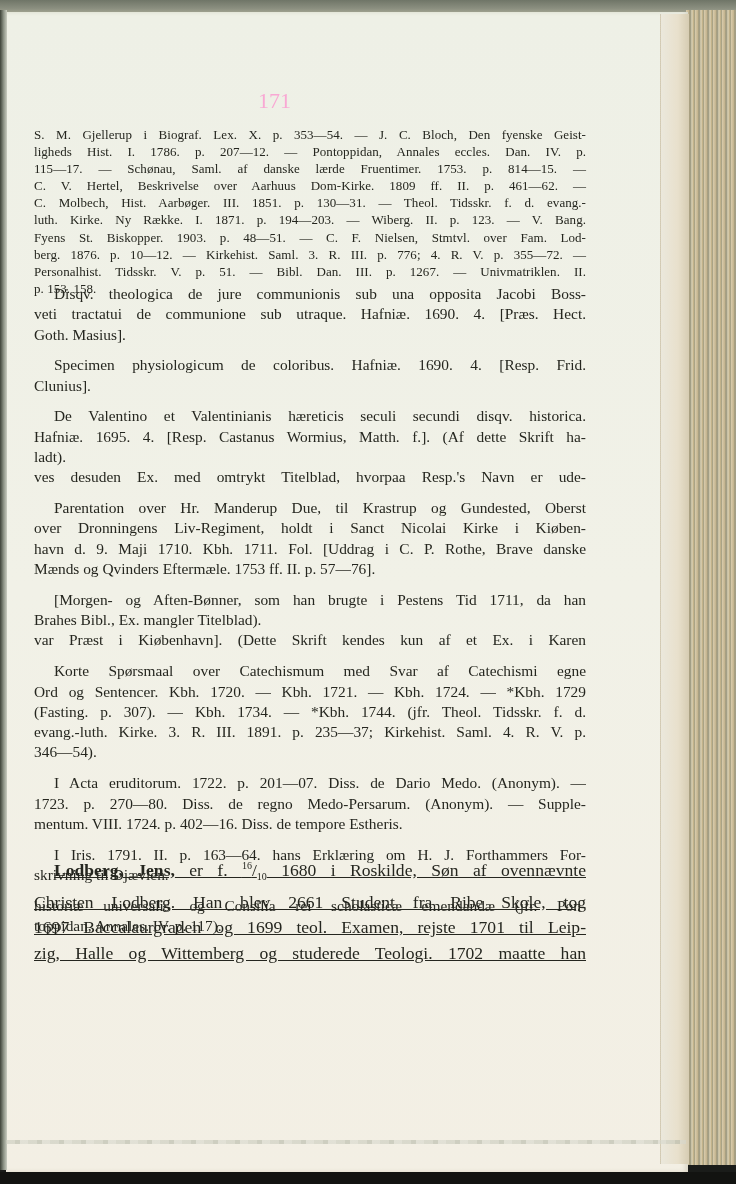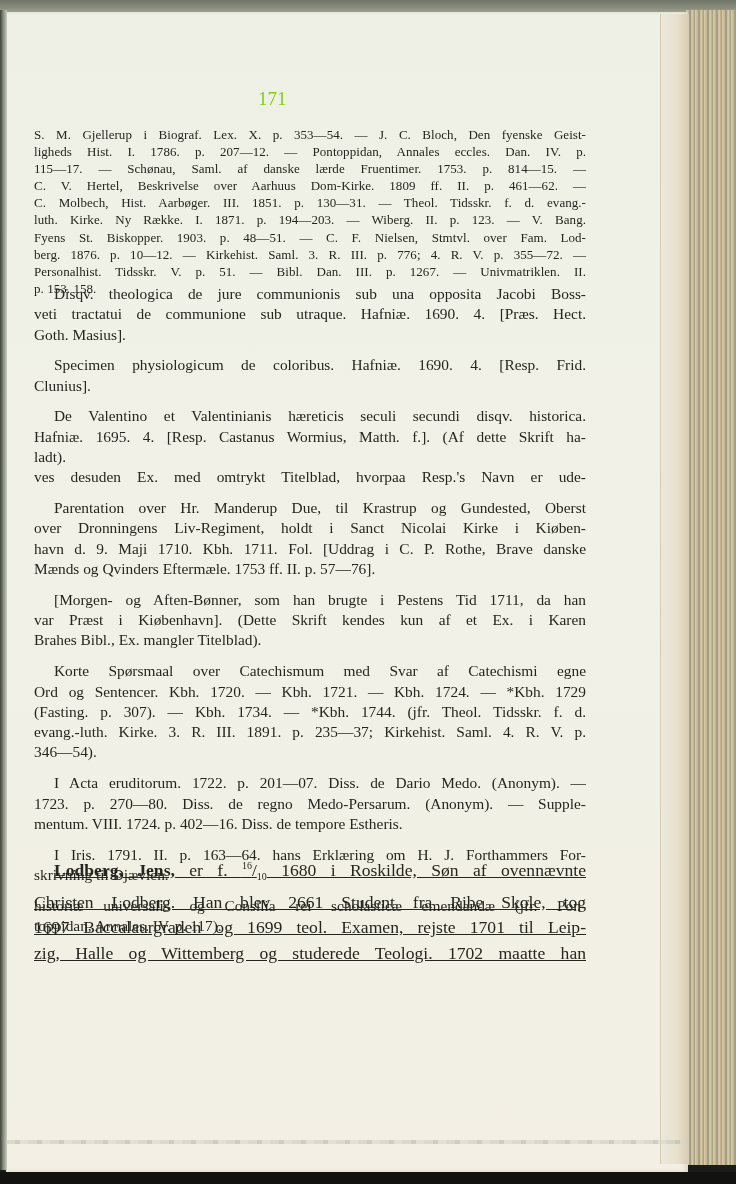--- a/index.html
+++ b/index.html
@@ -32,21 +32,21 @@
   }
   .bottom-shadow {
     position:absolute; left:0; top:1172px; width:736px; height:12px; background:#121311;
   }
   .deckle {
     position:absolute; left:6px; top:1140px; width:680px; height:4px;
     background:repeating-linear-gradient(90deg,#c9cbbd 0 9px,#b5b8a8 9px 14px,#d6d7cc 14px 22px);
     opacity:0.6;
   }
   .page-number {
-    position:absolute; left:258px; top:88px; font-size:19px; color:#84cc16;
+    position:absolute; left:258px; top:88px; font-size:22px; color:#f9a8d4;
   }
   .text-block { position:absolute; left:34px; width:552px; color:#25261f; }
   .refs {
     top:126px; font-size:13px; line-height:17.1px;
     text-align:justify; text-align-last:auto; letter-spacing:0.05px;
   }
   .refs .line { display:block; text-align:justify; text-align-last:justify; white-space:nowrap; }
   .refs .line.last { text-align-last:left; }
   .works { top:284px; font-size:15.4px; line-height:20.3px; }
   .para { margin:0 0 10.5px 0; }
@@ -102,22 +102,22 @@
     <span class="line">ves desuden Ex. med omtrykt Titelblad, hvorpaa Resp.'s Navn er ude-</span>
   </div>
   <div class="para">
     <span class="line first">Parentation over Hr. Manderup Due, til Krastrup og Gundested, Oberst</span>
     <span class="line">over Dronningens Liv-Regiment, holdt i Sanct Nicolai Kirke i Kiøben-</span>
     <span class="line">havn d. 9. Maji 1710. Kbh. 1711. Fol. [Uddrag i C. P. Rothe, Brave danske</span>
     <span class="line last">Mænds og Qvinders Eftermæle. 1753 ff. II. p. 57—76].</span>
   </div>
   <div class="para">
     <span class="line first">[Morgen- og Aften-Bønner, som han brugte i Pestens Tid 1711, da han</span>
+    <span class="line last">Brahes Bibl., Ex. mangler Titelblad).</span>
     <span class="line">var Præst i Kiøbenhavn]. (Dette Skrift kendes kun af et Ex. i Karen</span>
-    <span class="line last">Brahes Bibl., Ex. mangler Titelblad).</span>
   </div>
   <div class="para">
     <span class="line first">Korte Spørsmaal over Catechismum med Svar af Catechismi egne</span>
     <span class="line">Ord og Sentencer. Kbh. 1720. — Kbh. 1721. — Kbh. 1724. — *Kbh. 1729</span>
     <span class="line">(Fasting. p. 307). — Kbh. 1734. — *Kbh. 1744. (jfr. Theol. Tidsskr. f. d.</span>
     <span class="line">evang.-luth. Kirke. 3. R. III. 1891. p. 235—37; Kirkehist. Saml. 4. R. V. p.</span>
     <span class="line last">346—54).</span>
   </div>
   <div class="para">
     <span class="line first">I Acta eruditorum. 1722. p. 201—07. Diss. de Dario Medo. (Anonym). —</span>

